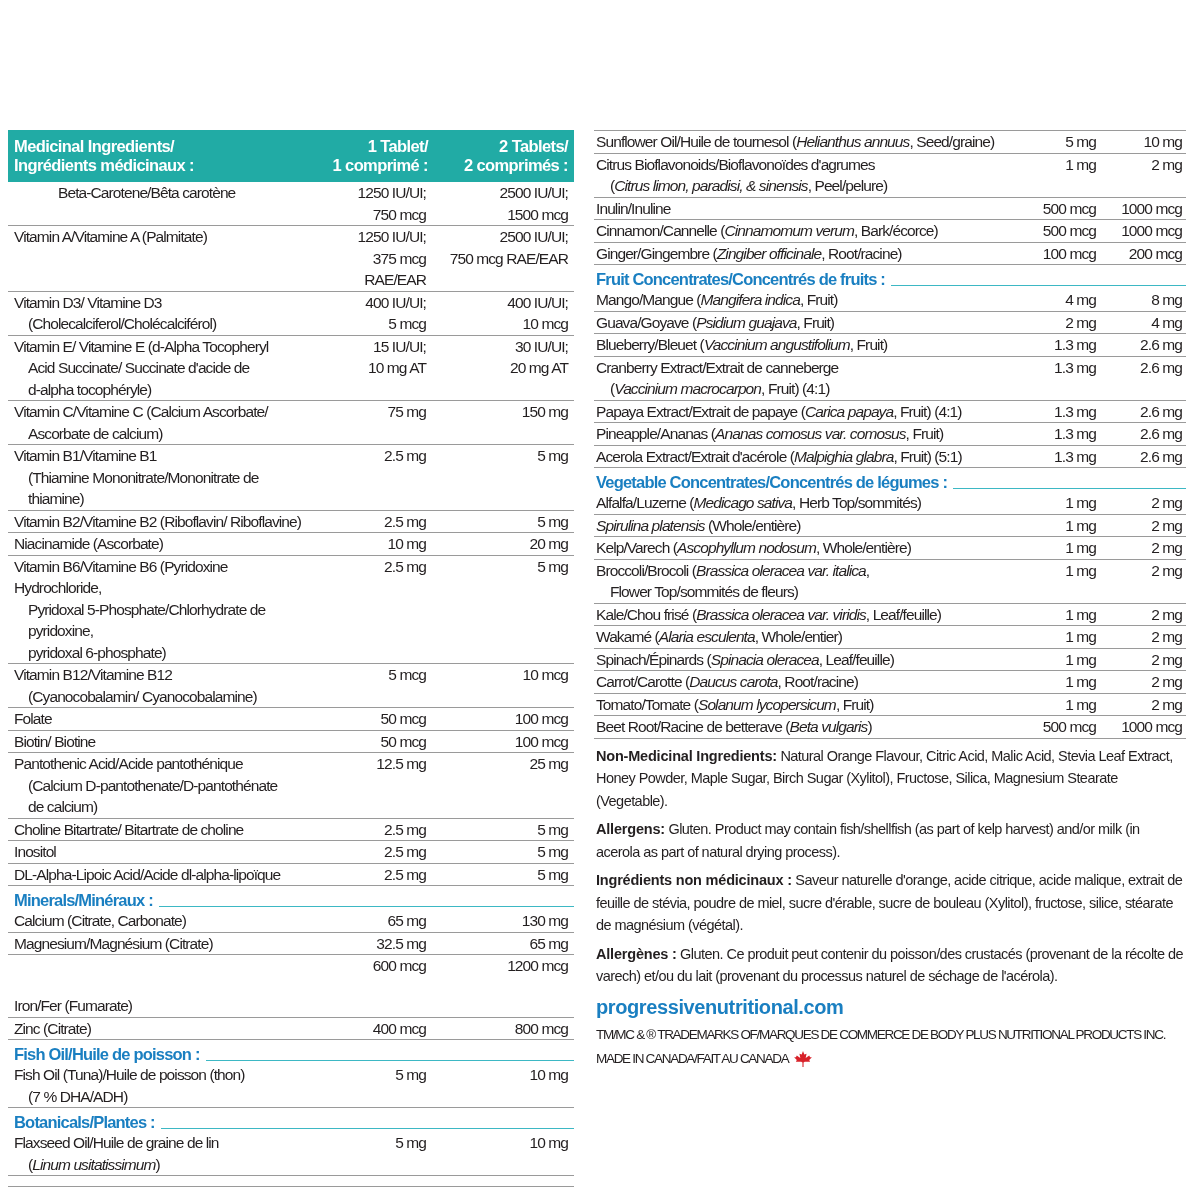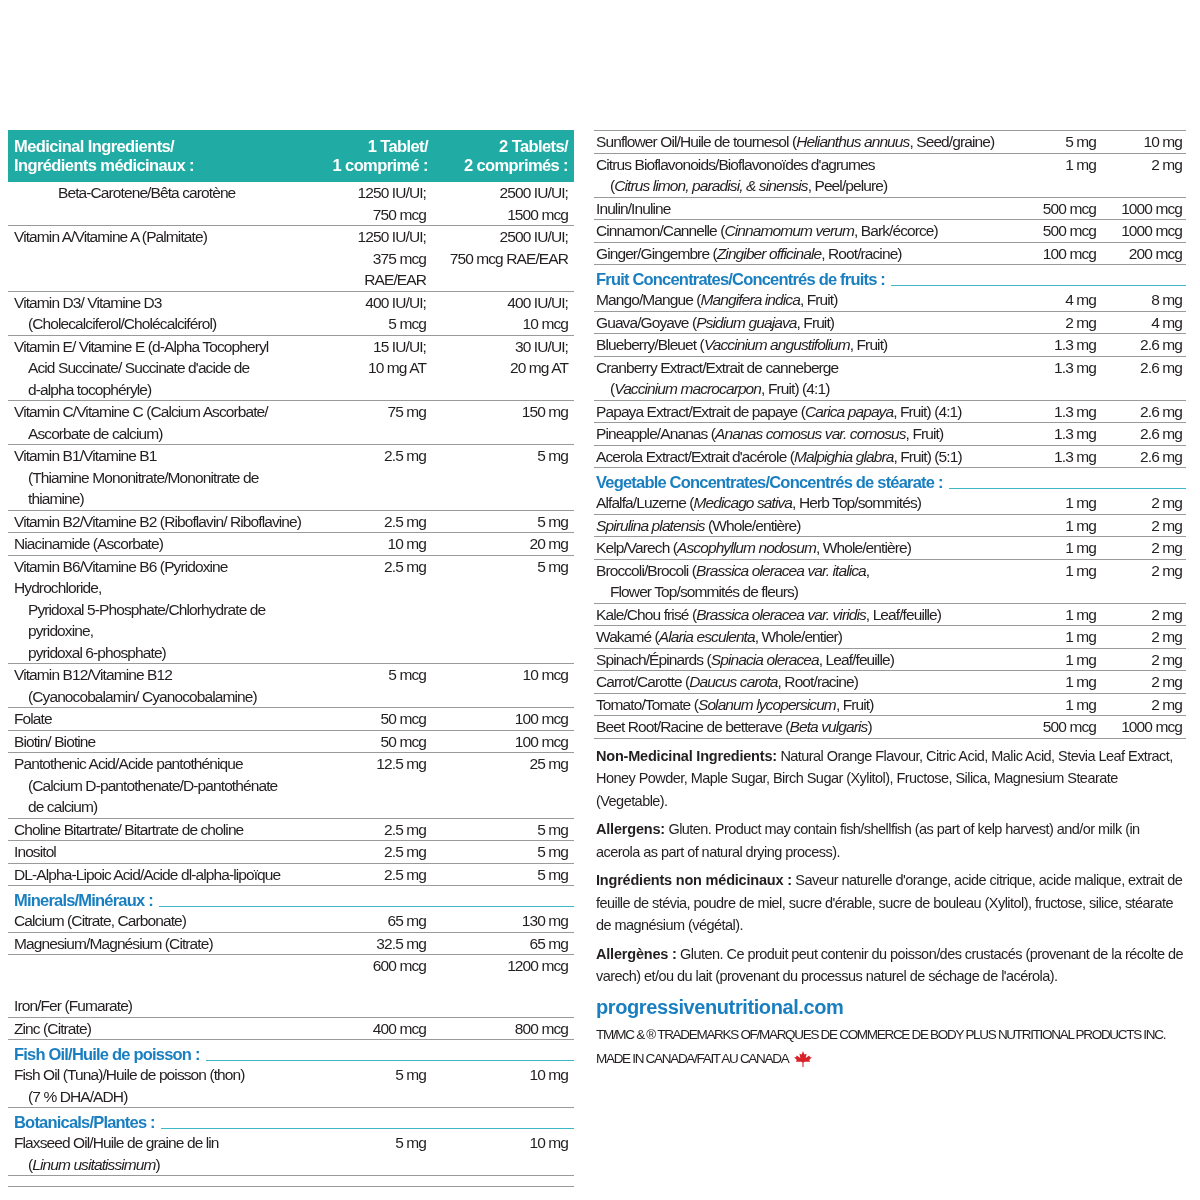--- a/index.html
+++ b/index.html
@@ -342,21 +342,21 @@
       <div class="row">
         <div class="name" style="white-space: normal;">
           <span style="display:block">Acerola Extract/Extrait d'acérole (<span class="it">Malpighia glabra</span>, Fruit) (5:1)</span>
         </div>
         <div class="v1">1.3 mg</div>
         <div class="v2">2.6 mg</div>
       </div>
     </div>
 
   <div class="section">
-    <span>Vegetable Concentrates/Concentrés de stéarate :</span>
+    <span>Vegetable Concentrates/Concentrés de légumes :</span>
       <span class="rule"></span>
   </div>
   <div id="veg">
       <div class="row">
         <div class="name" style="white-space: normal;">
           <span style="display:block">Alfalfa/Luzerne (<span class="it">Medicago sativa</span>, Herb Top/sommités)</span>
         </div>
         <div class="v1">1 mg</div>
         <div class="v2">2 mg</div>
       </div>

